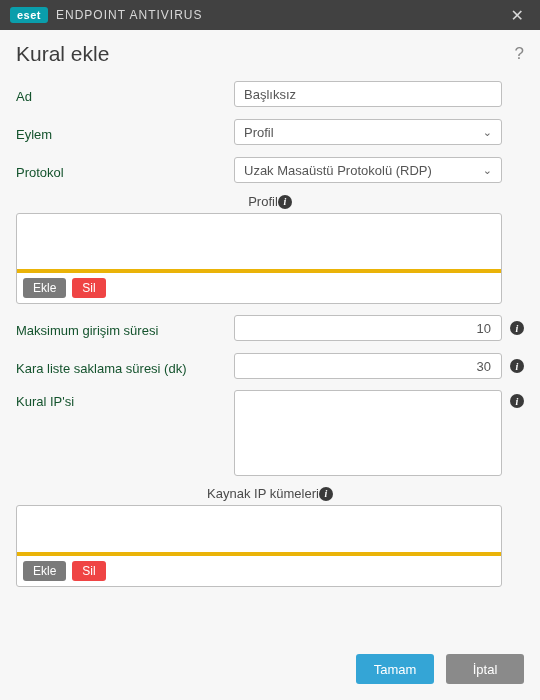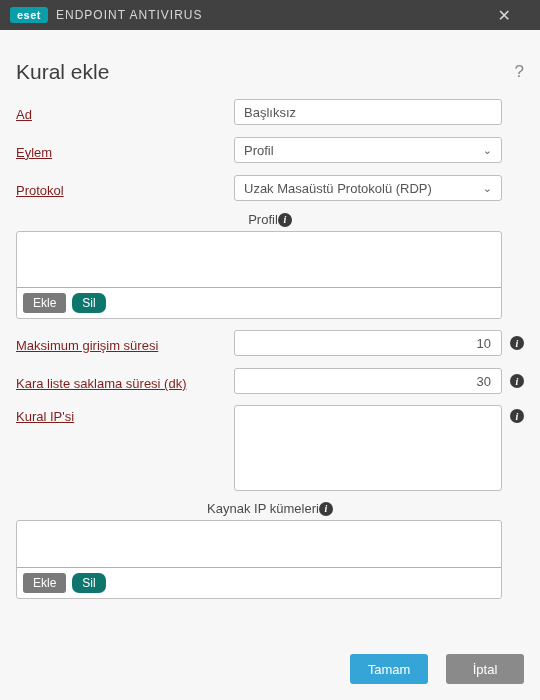--- a/index.html
+++ b/index.html
@@ -12,21 +12,21 @@
     height: 700px;
     overflow: hidden;
   }
   
   .titlebar {
     height: 30px;
     background: #414141;
     color: #fff;
     display: flex;
     align-items: center;
-    padding: 0 23px 0 10px;
+    padding: 0 10px 0 10px;
   }
   .brand-badge {
     background: #0a9eab;
     color: #fff;
     font-weight: 700;
     font-size: 11px;
     letter-spacing: 0.5px;
     padding: 2px 7px;
     border-radius: 3px;
     margin-right: 8px;
@@ -50,21 +50,20 @@
     height: calc(700px - 30px);
     padding: 12px 16px 16px 16px;
     display: flex;
     flex-direction: column;
   }
   .page-head {
     display: flex;
     align-items: center;
     justify-content: space-between;
     margin-bottom: 14px;
-    margin-top: 18px;
   }
   .page-title {
     font-size: 21px;
     font-weight: 400;
     color: #3d3d3d;
   }
   .help-icon {
     font-size: 17px;
     color: #888;
     cursor: pointer;
@@ -73,23 +72,22 @@
   .row {
     display: flex;
     align-items: center;
     margin-bottom: 10px;
     min-height: 28px;
   }
   .row.tall { align-items: flex-start; }
   .label {
     width: 218px;
     flex: 0 0 218px;
-    color: #7f1d1d;
+    color: #14532d;
     padding-top: 4px;
-    text-decoration: underline;
   }
   .control {
     flex: 1;
     display: flex;
     align-items: center;
   }
   .control input[type=text], .select {
     width: 100%;
     height: 26px;
     border: 1px solid #bfbfbf;
@@ -151,56 +149,56 @@
     border: 1px solid #bfbfbf;
     border-radius: 3px;
     background: #fff;
     display: flex;
     flex-direction: column;
   }
   .listbox.h55 .list-area { height: 55px; }
   .listbox.h46 .list-area { height: 46px; }
   .list-area { }
   .list-toolbar {
-    border-top: 1px solid #eab308;
+    border-top: 4px solid #eab308;
     padding: 5px 6px;
     display: flex;
     gap: 6px;
   }
   .minibtn {
     border: none;
     border-radius: 3px;
     padding: 3px 10px;
     font-size: 12px;
     cursor: pointer;
     color: #fff;
   }
   .minibtn.primary { background: #7a7a7a; }
-  .minibtn.disabled { background: #0f766e; color: #fff; cursor: default; border-radius: 7px; }
+  .minibtn.disabled { background: #ef4444; color: #fff; cursor: default; }
   
   .textarea {
     flex: 1;
     height: 86px;
     border: 1px solid #bfbfbf;
     border-radius: 3px;
     background: #fff;
   }
   
   .section-row {
     display: flex;
     align-items: center;
     justify-content: center;
     margin-top: 6px;
     margin-bottom: 2px;
   }
   
   .footer {
     display: flex;
     justify-content: flex-end;
-    gap: 18px;
+    gap: 12px;
     padding-top: 20px;
   }
   .btn {
     min-width: 78px;
     height: 30px;
     border: none;
     border-radius: 3px;
     font-size: 13px;
     cursor: pointer;
     color: #fff;

